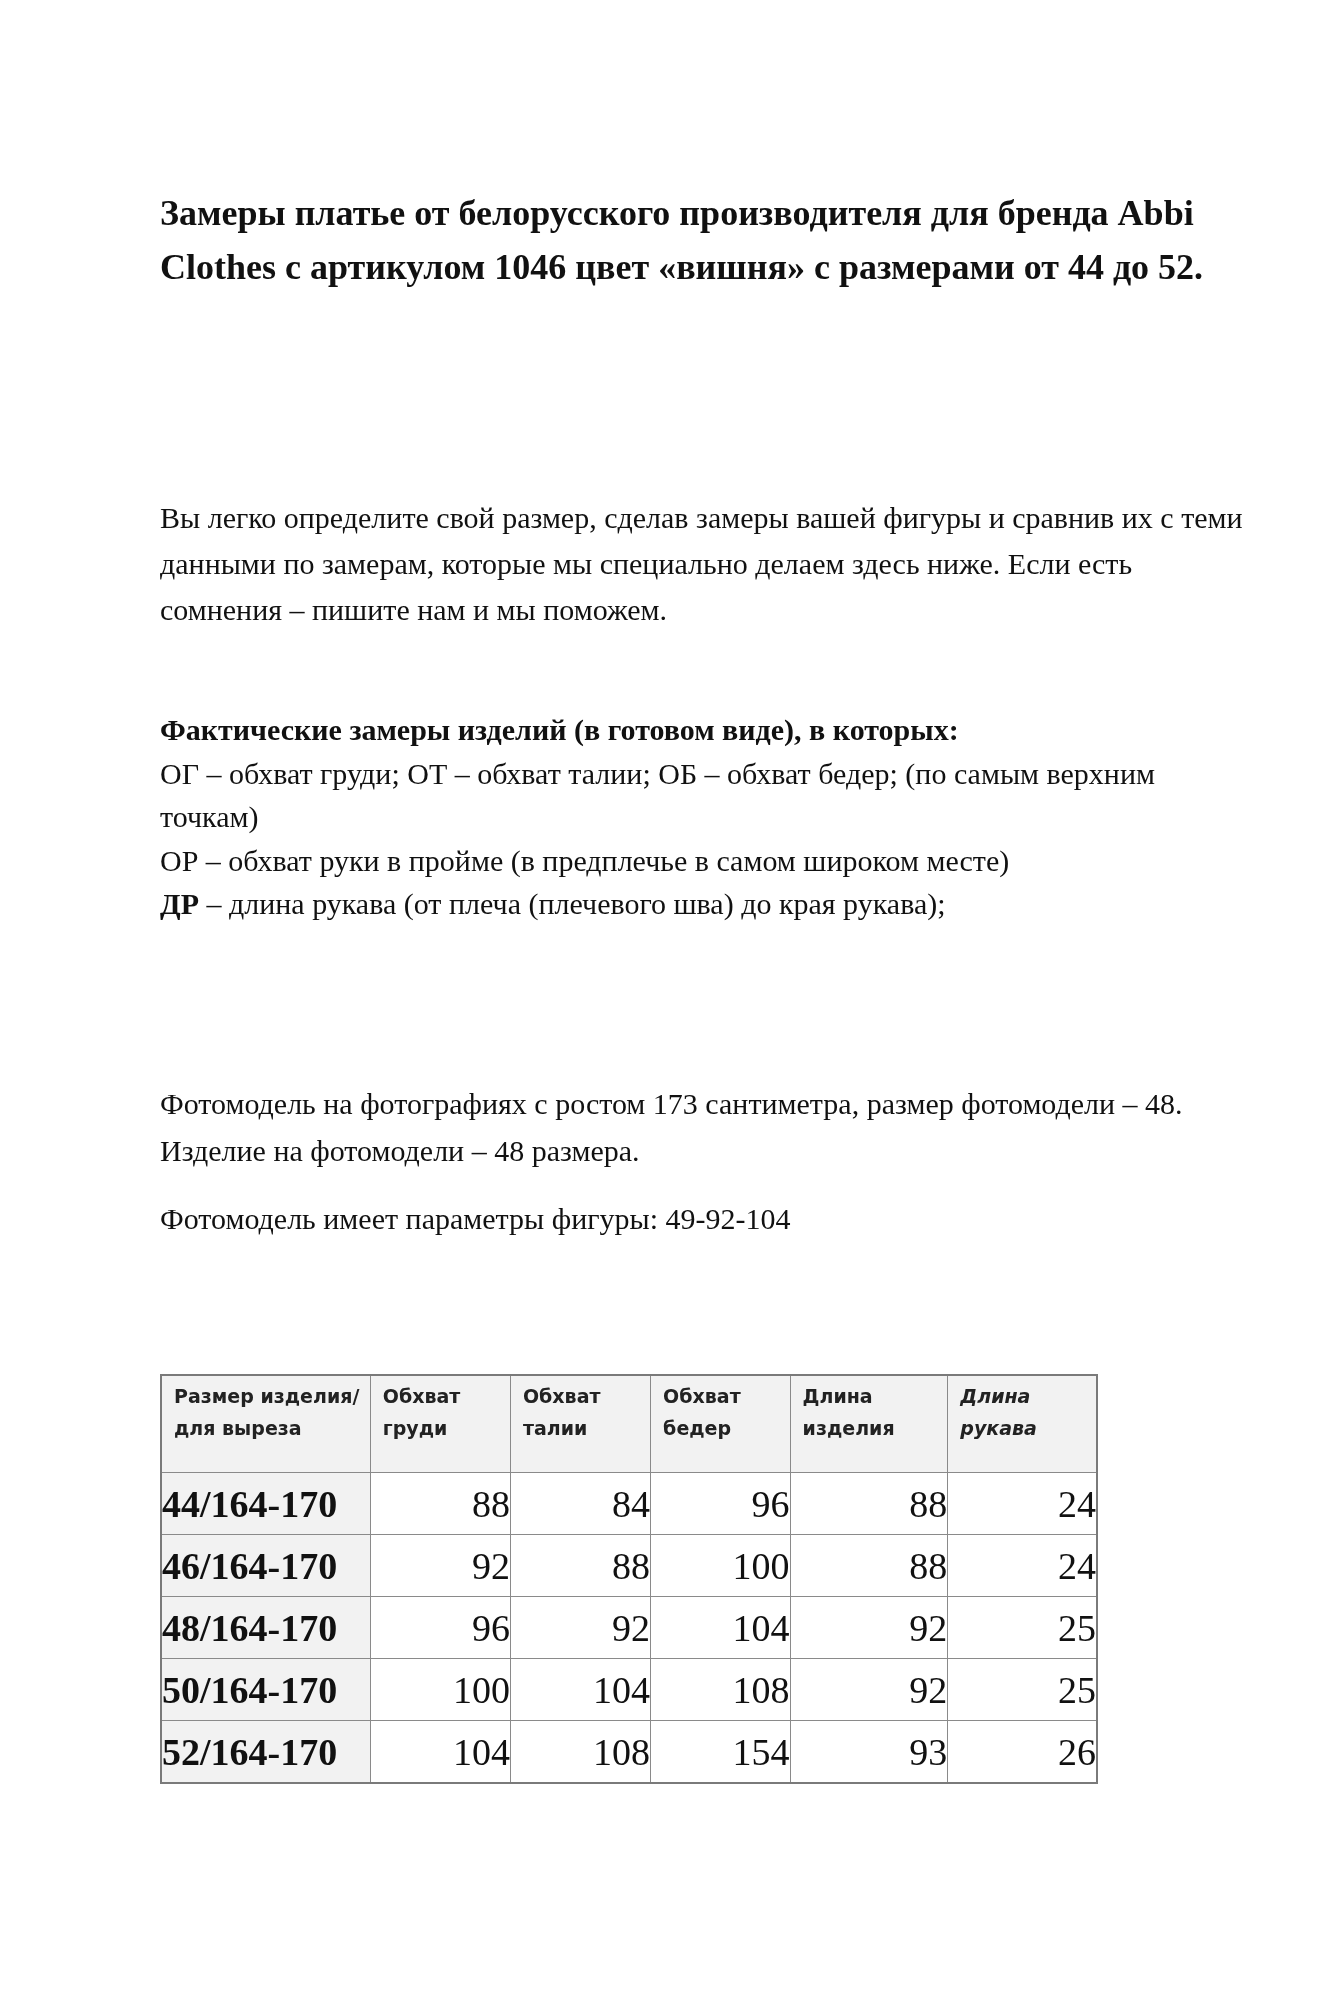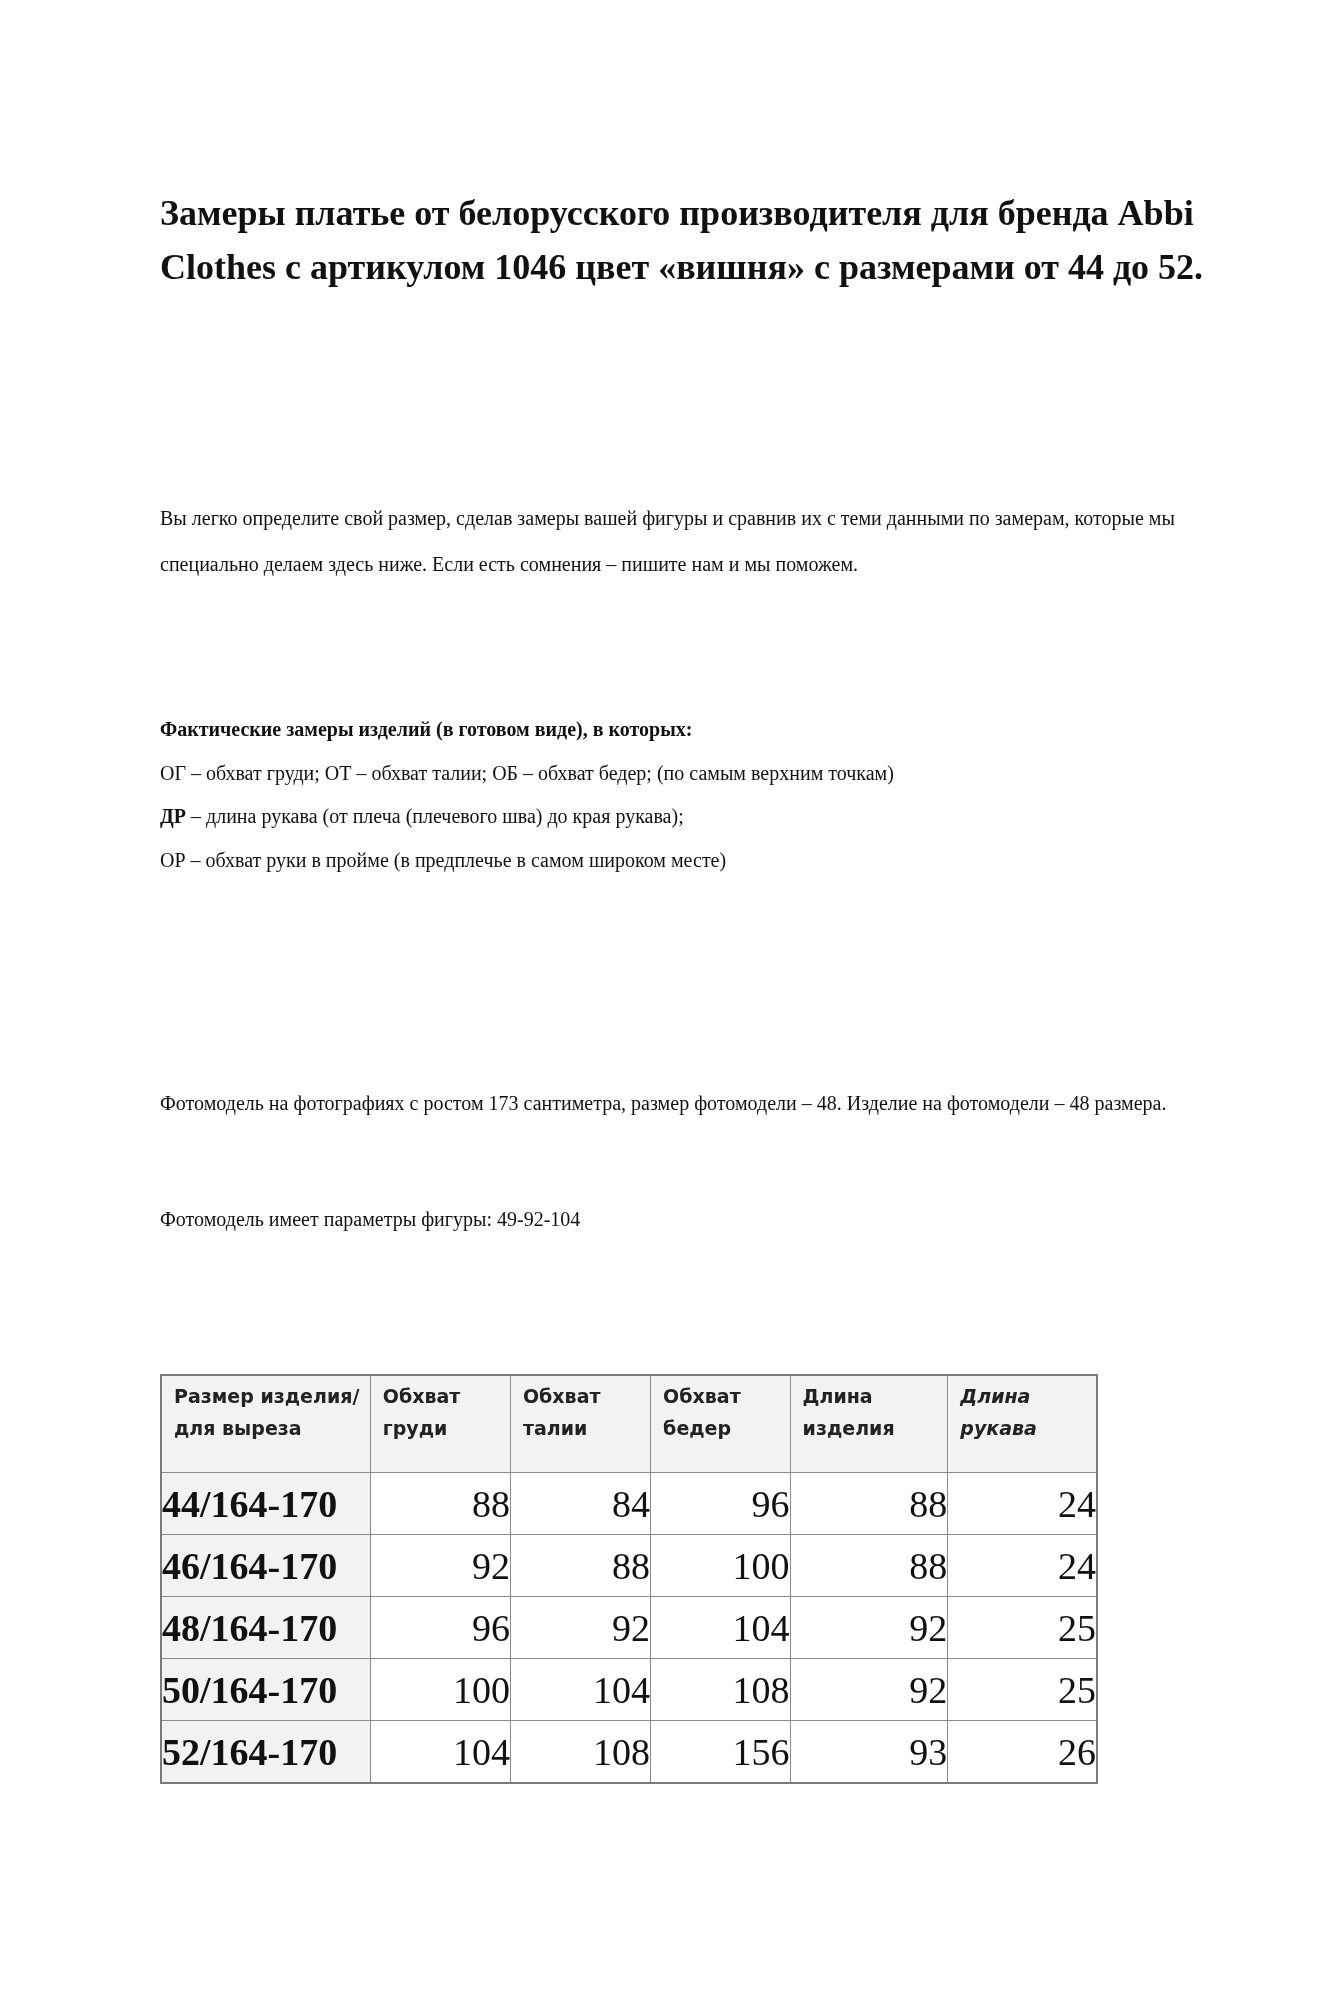--- a/index.html
+++ b/index.html
@@ -1,18 +1,18 @@
 <!DOCTYPE html>
 <html><head>
 <meta charset="utf-8">
 <style>
   html, body { margin:0; padding:0; background:#ffffff; }
   body { width:1333px; height:2000px; position:relative; overflow:hidden; color:#111; font-family:"Liberation Serif", serif; }
   .title { position:absolute; left:160px; top:186px; width:1060px; font-weight:bold; font-size:36px; line-height:54px; margin:0; }
-  .para { position:absolute; left:160px; width:1090px; font-size:20px; line-height:46px; margin:0; }
+  .para { position:absolute; left:160px; width:1090px; font-size:30px; line-height:46px; margin:0; }
   .p1 { top:495px; }
   .p2 { top:708px; line-height:43.5px; }
   .p2 .line { display:block; }
   .p3 { top:1080px; line-height:47px; }
   .p4 { top:1196px; }
   b { font-weight:bold; }
   table.sizes { position:absolute; left:160px; top:1374px; width:938px; border-collapse:collapse; border:2px solid #7a7a7a; }
   table.sizes th, table.sizes td { border:1.5px solid #8a8a8a; padding:0; }
   table.sizes th { background:#f2f2f2; font-family:"DejaVu Sans", sans-serif; font-size:19px; font-weight:bold; text-align:left; vertical-align:top; line-height:32px; padding:4px 10px 0 12px; height:92px; color:#222; }
   table.sizes td { height:61px; text-align:right; font-size:38px; color:#111; }
@@ -22,22 +22,22 @@
 </head>
 <body>
 
 <h1 class="title">Замеры платье от белорусского производителя для бренда Abbi Clothes с артикулом 1046 цвет «вишня» с размерами от 44 до 52.</h1>
 
 <p class="para p1">Вы легко определите свой размер, сделав замеры вашей фигуры и сравнив их с теми данными по замерам, которые мы специально делаем здесь ниже. Если есть сомнения – пишите нам и мы поможем.</p>
 
 <div class="para p2">
   <b class="line">Фактические замеры изделий (в готовом виде), в которых:</b>
   <span class="line">ОГ – обхват груди; ОТ – обхват талии; ОБ – обхват бедер; (по самым верхним точкам)</span>
+  <span class="line">ОР – обхват руки в пройме (в предплечье в самом широком месте)</span>
   <span class="line"><b>ДР</b><span> – длина рукава (от плеча (плечевого шва) до края рукава);</span></span>
-  <span class="line">ОР – обхват руки в пройме (в предплечье в самом широком месте)</span>
 </div>
 
 <p class="para p3">Фотомодель на фотографиях с ростом 173 сантиметра, размер фотомодели – 48. Изделие на фотомодели – 48 размера.</p>
 
 <p class="para p4">Фотомодель имеет параметры фигуры: 49-92-104</p>
 
 <table class="sizes">
   <thead>
     <tr>
       <th class="c0">Размер изделия/для выреза</th>
@@ -78,18 +78,18 @@
       <td>100</td>
       <td>104</td>
       <td>108</td>
       <td>92</td>
       <td>25</td>
     </tr>
     <tr>
       <td class="size">52/164-170</td>
       <td>104</td>
       <td>108</td>
-      <td>156</td>
+      <td>154</td>
       <td>93</td>
       <td>26</td>
     </tr>
   </tbody>
 </table>
 
 </body></html>

